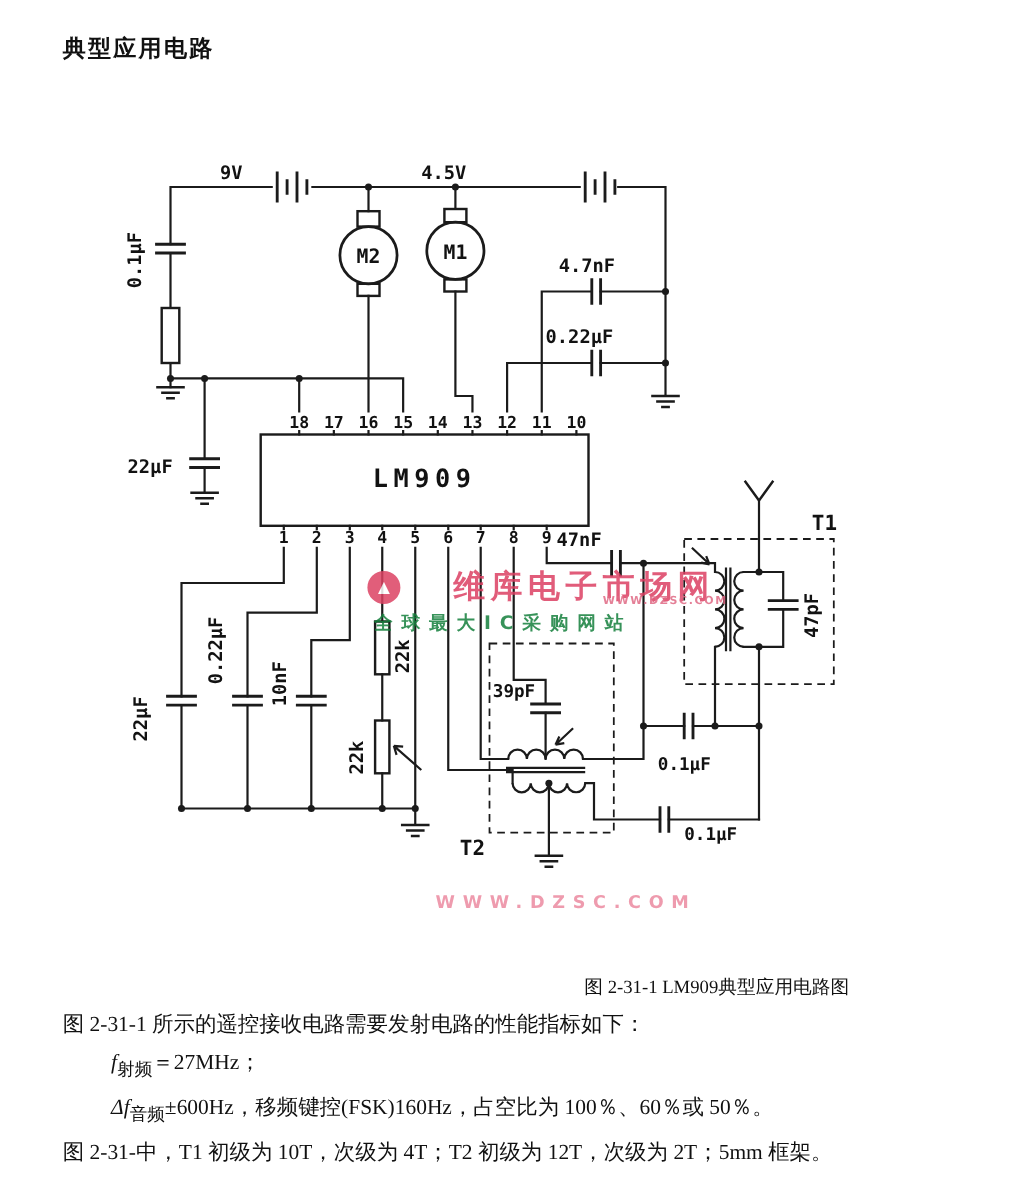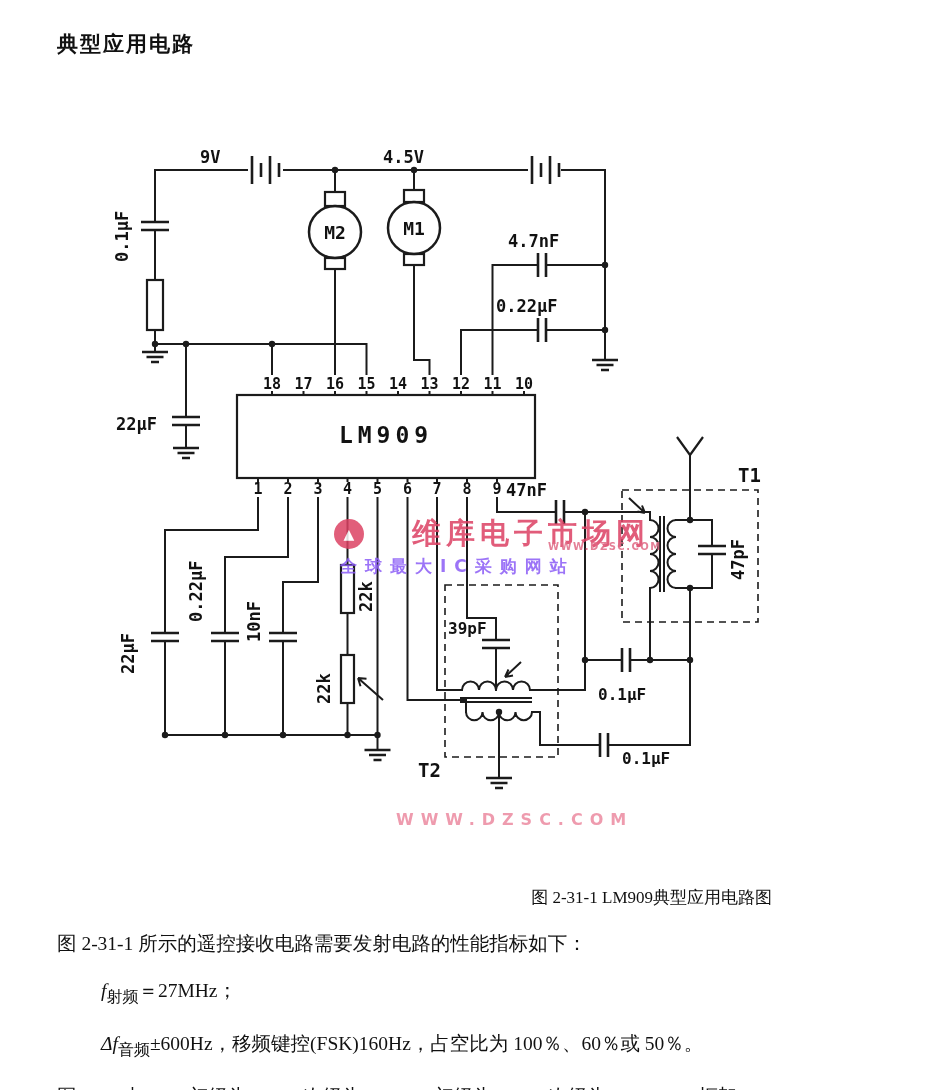--- a/index.html
+++ b/index.html
@@ -9,26 +9,26 @@
            font-weight:bold;font-size:21px;letter-spacing:2px;}
   svg.circuit{position:absolute;left:0;top:0;}
   svg text{fill:#121212;font-family:"DejaVu Sans Mono","Liberation Mono",monospace;font-weight:bold;}
   
   .wm{position:absolute;opacity:.85;font-family:"DejaVu Sans","Liberation Sans",sans-serif;font-weight:bold;}
   .wm-main{left:334px;top:514px;display:flex;align-items:center;gap:7px;}
   .wm-logo{width:30px;height:30px;border-radius:50%;background:#dc4263;color:#fff;font-size:14px;
            display:flex;align-items:center;justify-content:center;}
   .wm-brand{font-size:29px;color:#dc4063;letter-spacing:5px;margin-left:41px;}
   .wm-url-top{left:548px;top:541px;font-size:10px;color:#e06a85;letter-spacing:1.5px;}
-  .wm-tagline{left:340px;top:555px;font-size:17px;color:#8b5cf6;letter-spacing:8px;}
+  .wm-tagline{left:340px;top:555px;font-size:17px;color:#15803d;letter-spacing:8px;}
   .wm-url-bottom{left:396px;top:810px;font-size:16px;color:#ec8aa0;letter-spacing:7px;}
   
   .caption{position:absolute;left:0;top:886px;width:100%;text-align:right;font-size:17px;}
   .bodytext{position:absolute;left:57px;top:912px;width:830px;font-size:19.5px;line-height:31px;}
-  .bodytext p{margin:16px 0 4px 0;}
+  .bodytext p{margin:4px 0 4px 0;}
   .spec{padding-left:44px;}
   .spec i{font-family:"Liberation Serif",serif;}
   .spec sub{font-size:16px;}
 </style>
 </head>
 <body>
 
 <div class="page">
 
   <div class="heading">典型应用电路</div>

